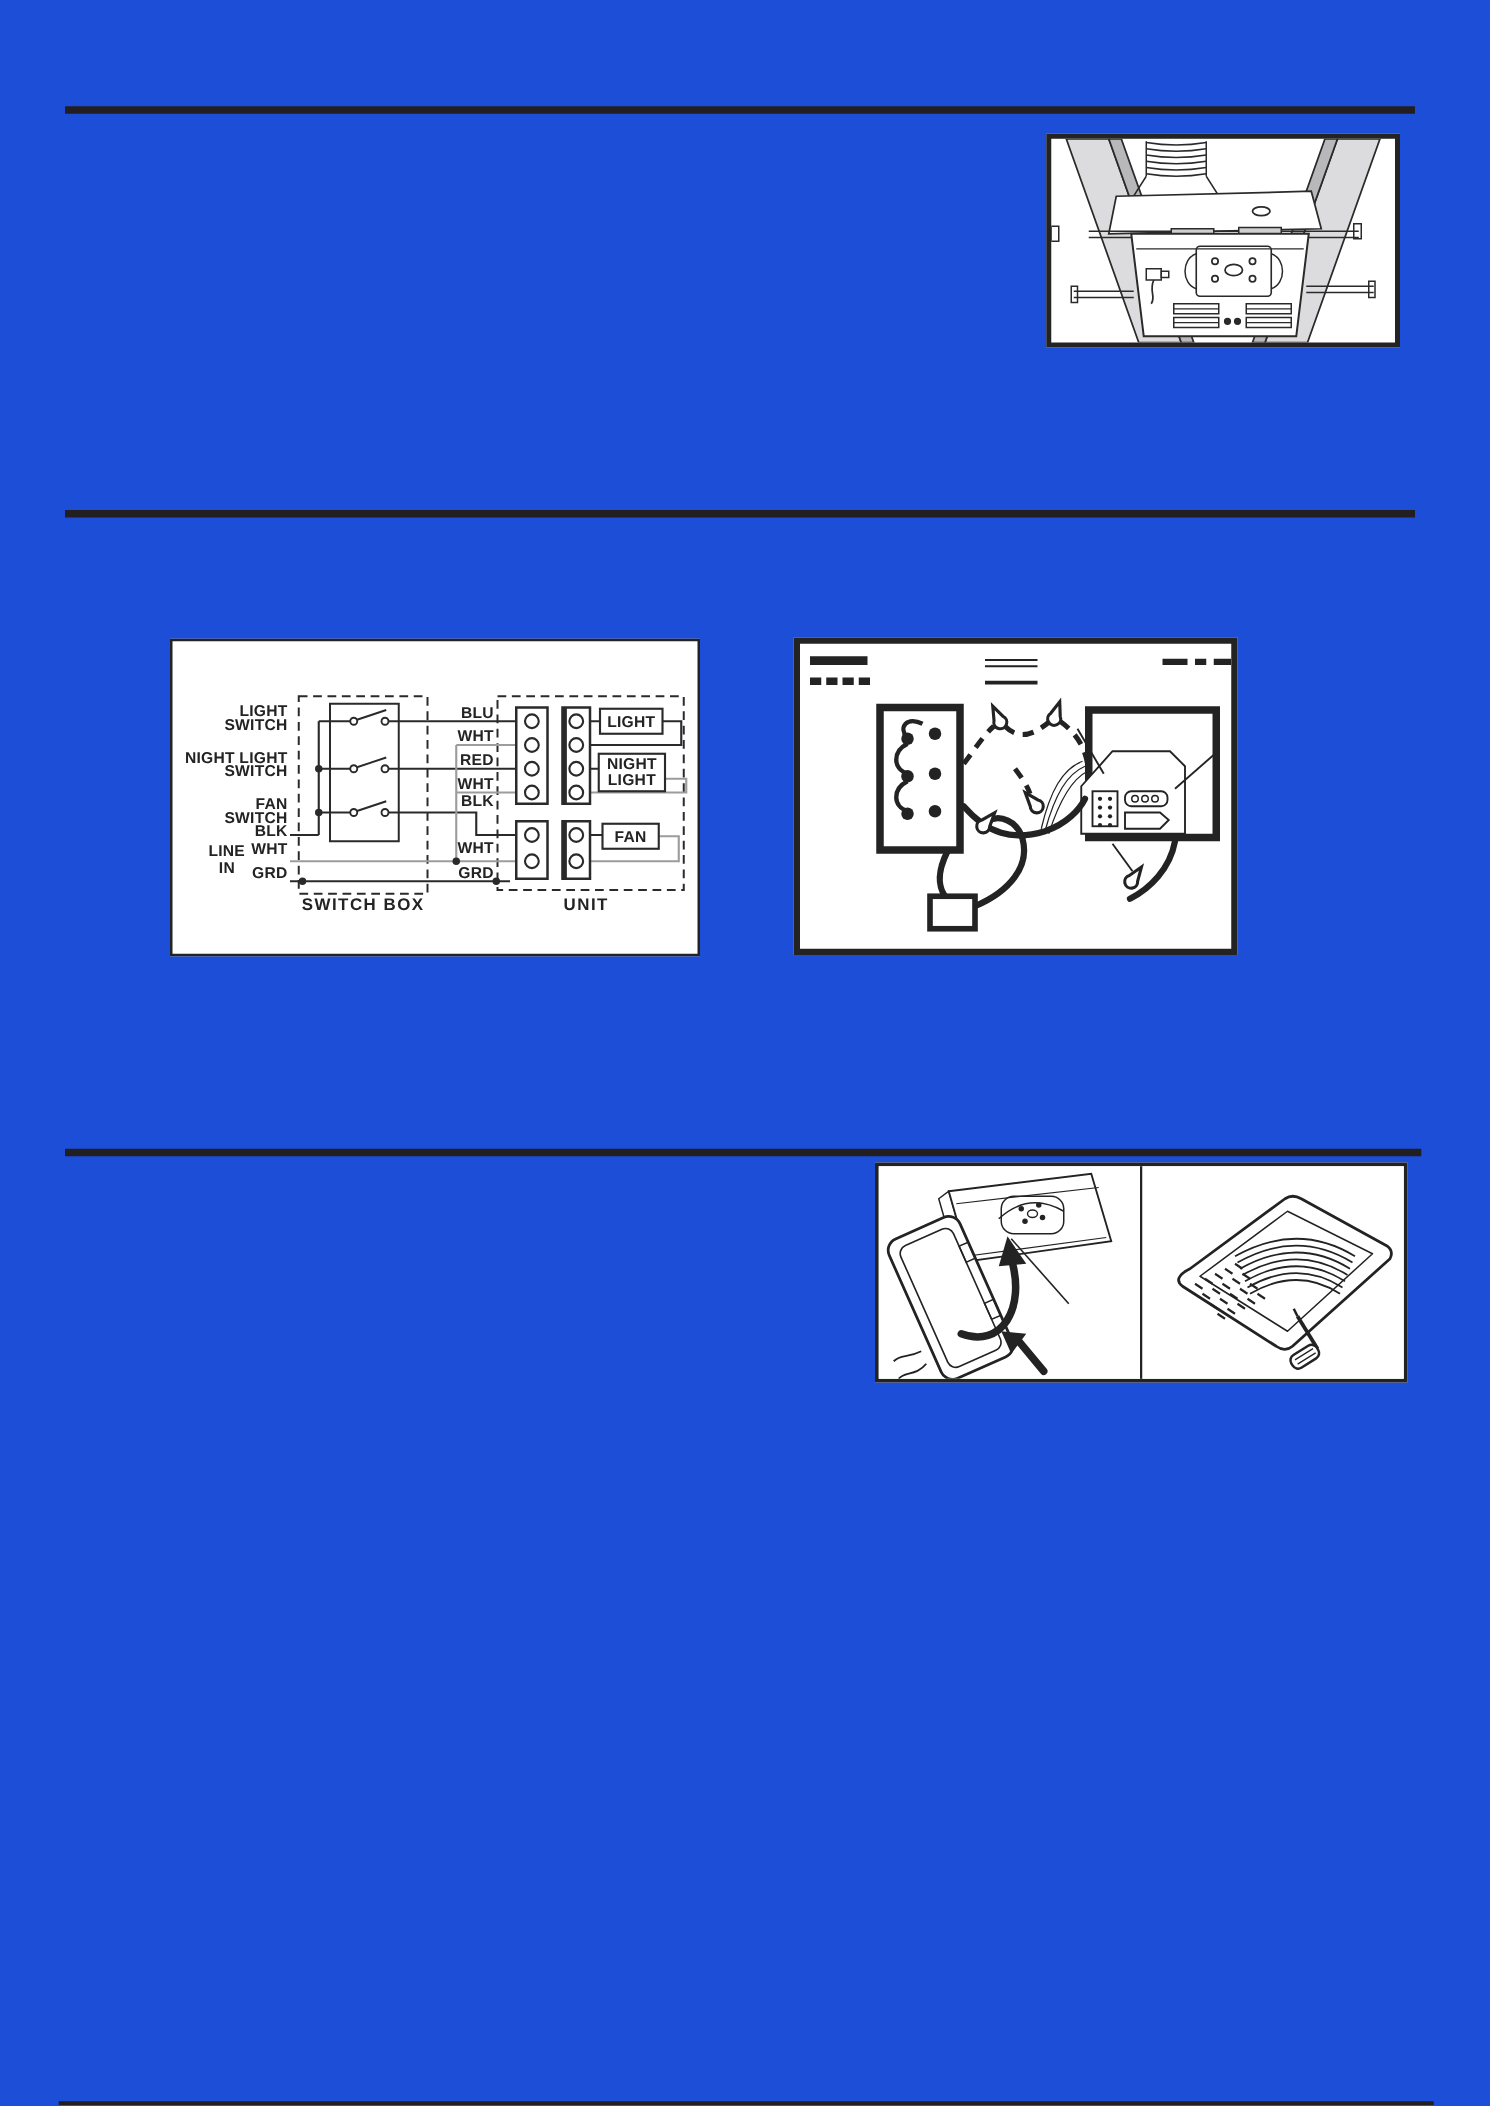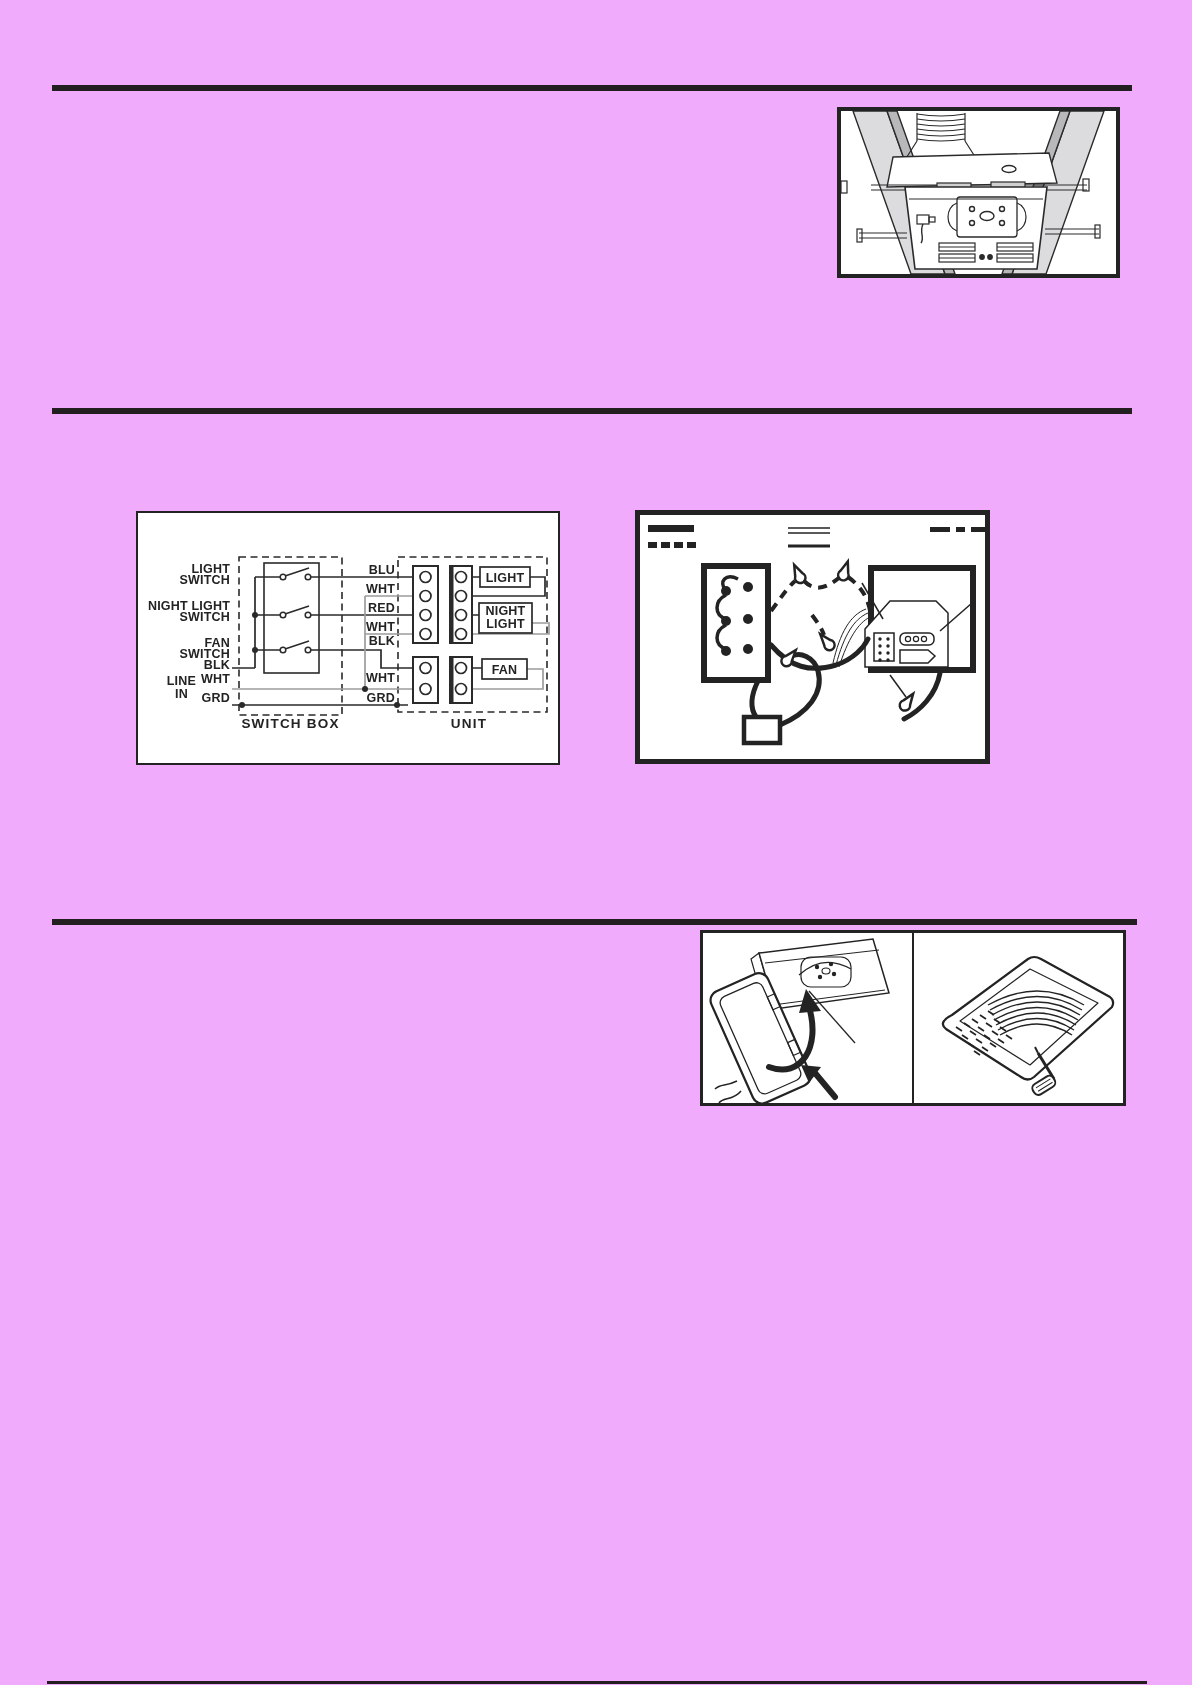--- a/index.html
+++ b/index.html
@@ -1,16 +1,16 @@
 <!DOCTYPE html>
 <html><head>
 <meta charset="utf-8">
 <style>
   html,body{margin:0;padding:0;background:#ffffff;}
-  .page{position:relative;width:1192px;height:1685px;background:#f0abfc;overflow:hidden;
+  .page{position:relative;width:1192px;height:1685px;background:#1d4ed8;overflow:hidden;
         font-family:"Liberation Sans",sans-serif;}
   .rule{position:absolute;background:#231f20;}
   .figbox{position:absolute;background:#ffffff;border-style:solid;border-color:#232323;box-sizing:border-box;}
   svg{display:block;}
   svg text{font-family:"Liberation Sans",sans-serif;font-weight:bold;fill:#232323;}
   .wirelabel{font-size:12.5px;letter-spacing:.2px;}
   .sectlabel{font-size:13.5px;letter-spacing:1.2px;}
   .pair{display:flex;}
   .pair .cell{background:#fff;}
   .pair .divider{background:#232323;width:2px;}

